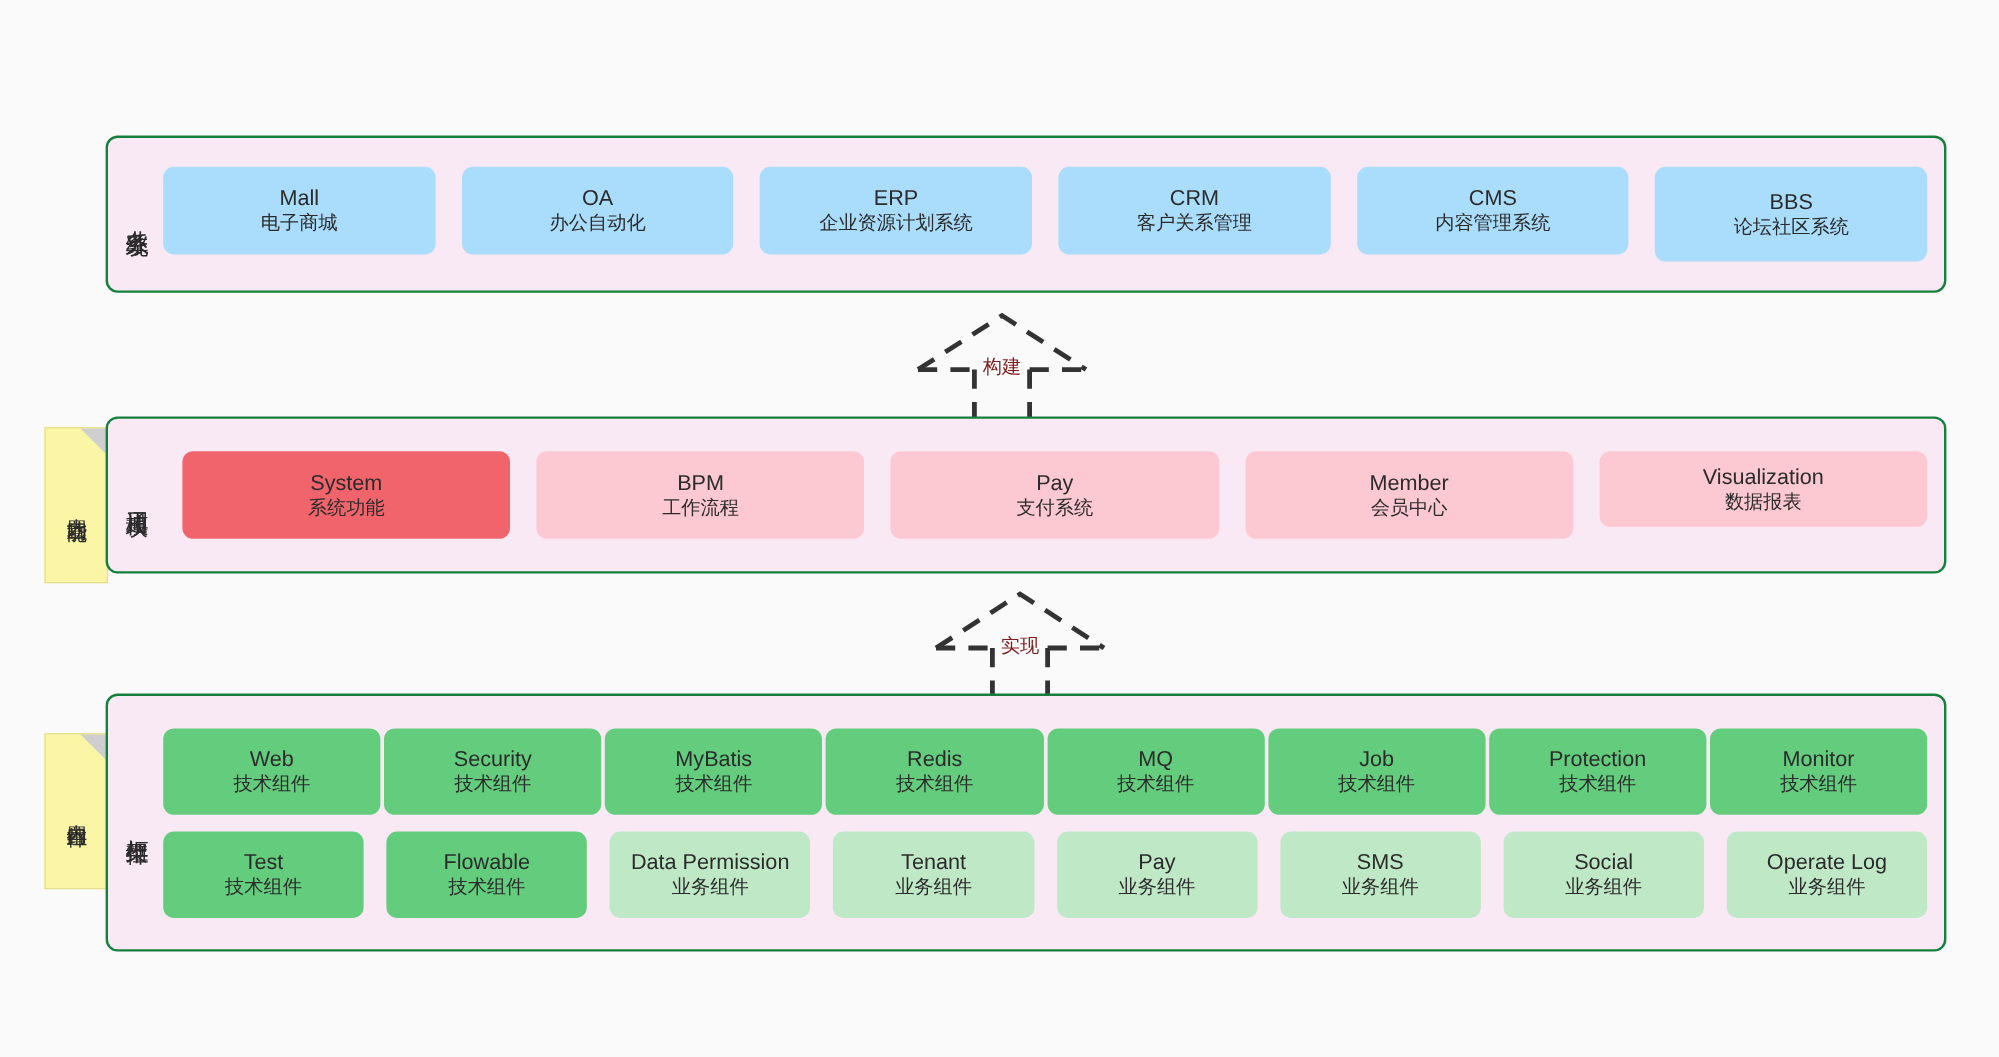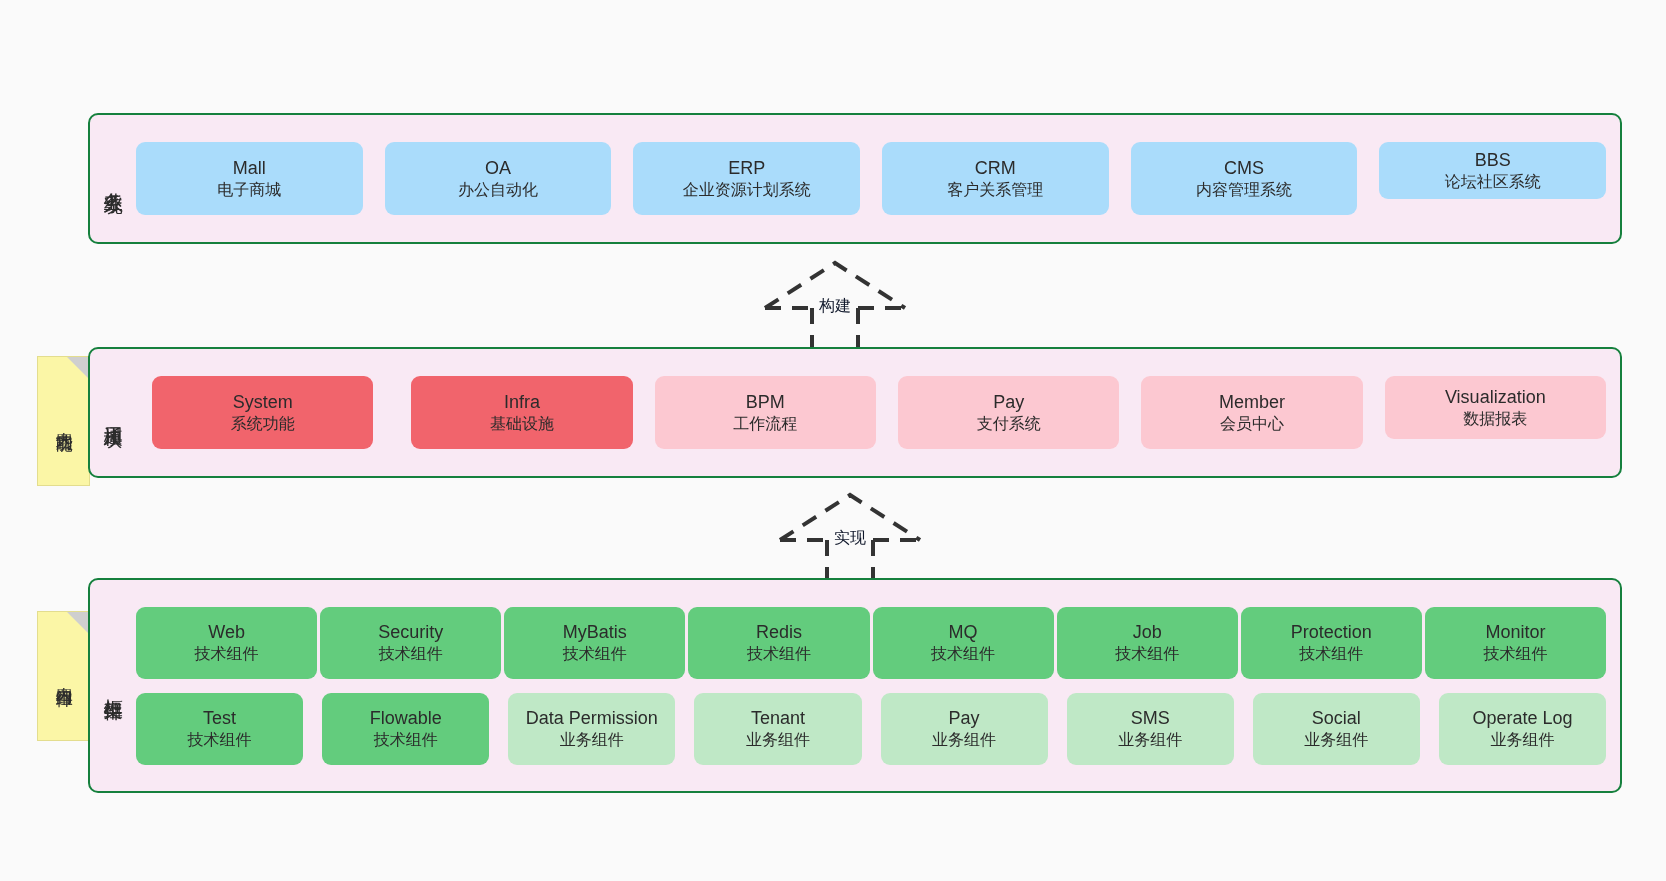--- a/index.html
+++ b/index.html
@@ -101,21 +101,21 @@
     width: 0; height: 0;
     border-left: 22px solid transparent;
     border-top: 22px solid #cfcfcf;
   }
 
   
   .connector { position: absolute; }
   .connector .conn-label {
     position: absolute;
     font-size: 16px;
-    color: #0f172a;
+    color: #7f1d1d;
     background: transparent;
     white-space: nowrap;
     left: 50%;
     transform: translateX(-50%);
     top: 38px;
   }
 </style>
 </head>
 <body>
 
@@ -138,21 +138,21 @@
           <span class="cn">企业资源计划系统</span>
         </div>
         <div class="node blue" style="height:73px;">
           <span class="en">CRM</span>
           <span class="cn">客户关系管理</span>
         </div>
         <div class="node blue" style="height:73px;">
           <span class="en">CMS</span>
           <span class="cn">内容管理系统</span>
         </div>
-        <div class="node blue" style="height:57px;">
+        <div class="node blue" style="height:79px;">
           <span class="en">BBS</span>
           <span class="cn">论坛社区系统</span>
         </div>
       </div>
     </div>
   </div>
 
   <div class="connector" style="left:755px; top:258px; width:160px; height:90px;">
     <svg width="160" height="90" viewBox="0 0 160 90">
 
@@ -171,24 +171,20 @@
     <span class="sticky-text">内置功能</span>
   </div>
 
   <div class="layer" id="layer-common" style="left:88px; top:347px; width:1534px; height:131px;">
     <div class="layer-label">通用模块</div>
     <div class="layer-body">
       <div class="row">
         <div class="node red" style="height:73px;">
           <span class="en">System</span>
           <span class="cn">系统功能</span>
-        </div>
-        <div class="node red" style="height:73px;">
-          <span class="en">Infra</span>
-          <span class="cn">基础设施</span>
         </div>
         <div class="node pink" style="height:73px;">
           <span class="en">BPM</span>
           <span class="cn">工作流程</span>
         </div>
         <div class="node pink" style="height:73px;">
           <span class="en">Pay</span>
           <span class="cn">支付系统</span>
         </div>
         <div class="node pink" style="height:73px;">

